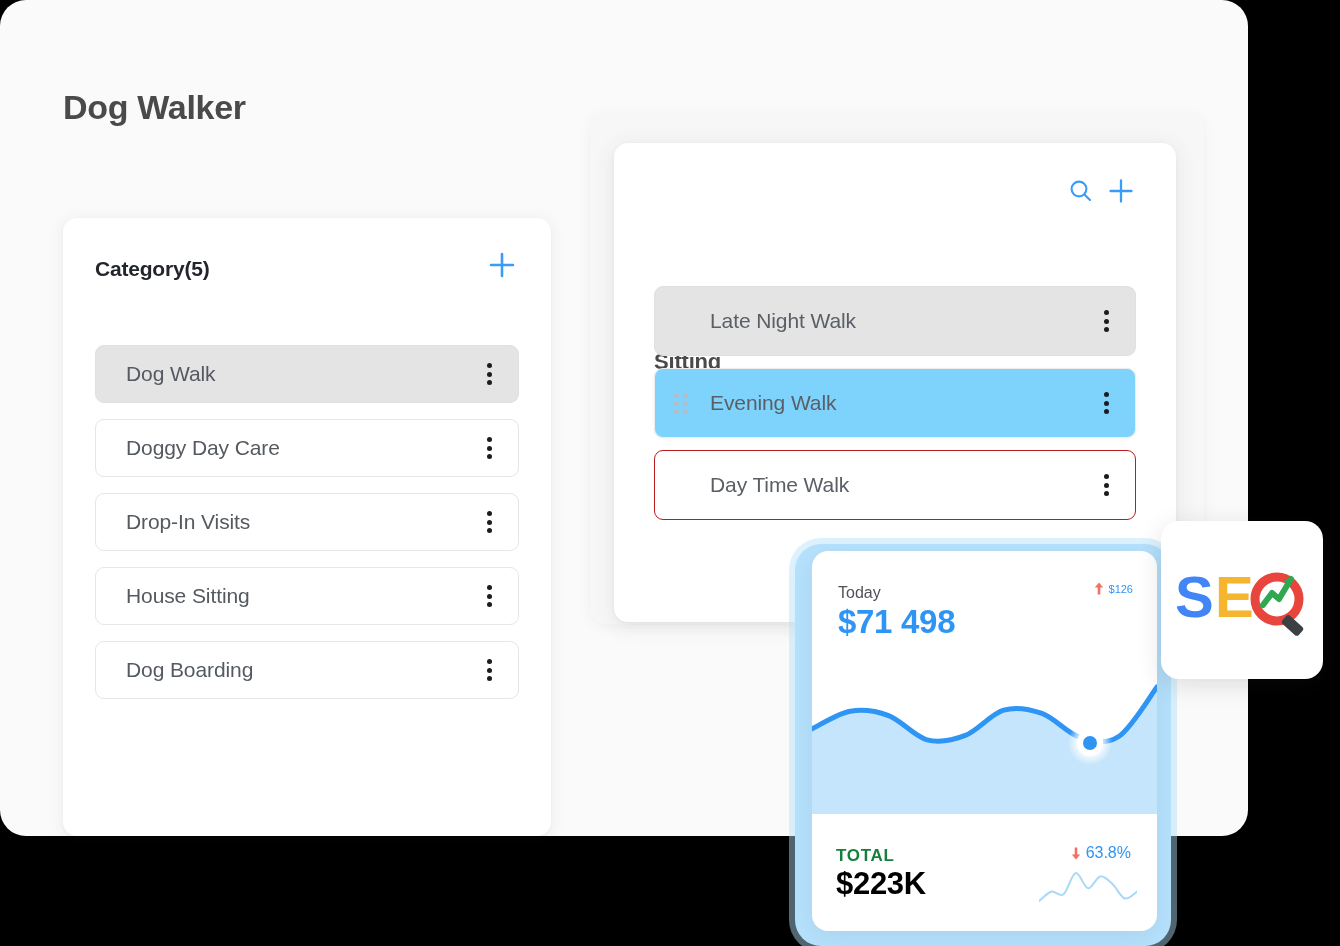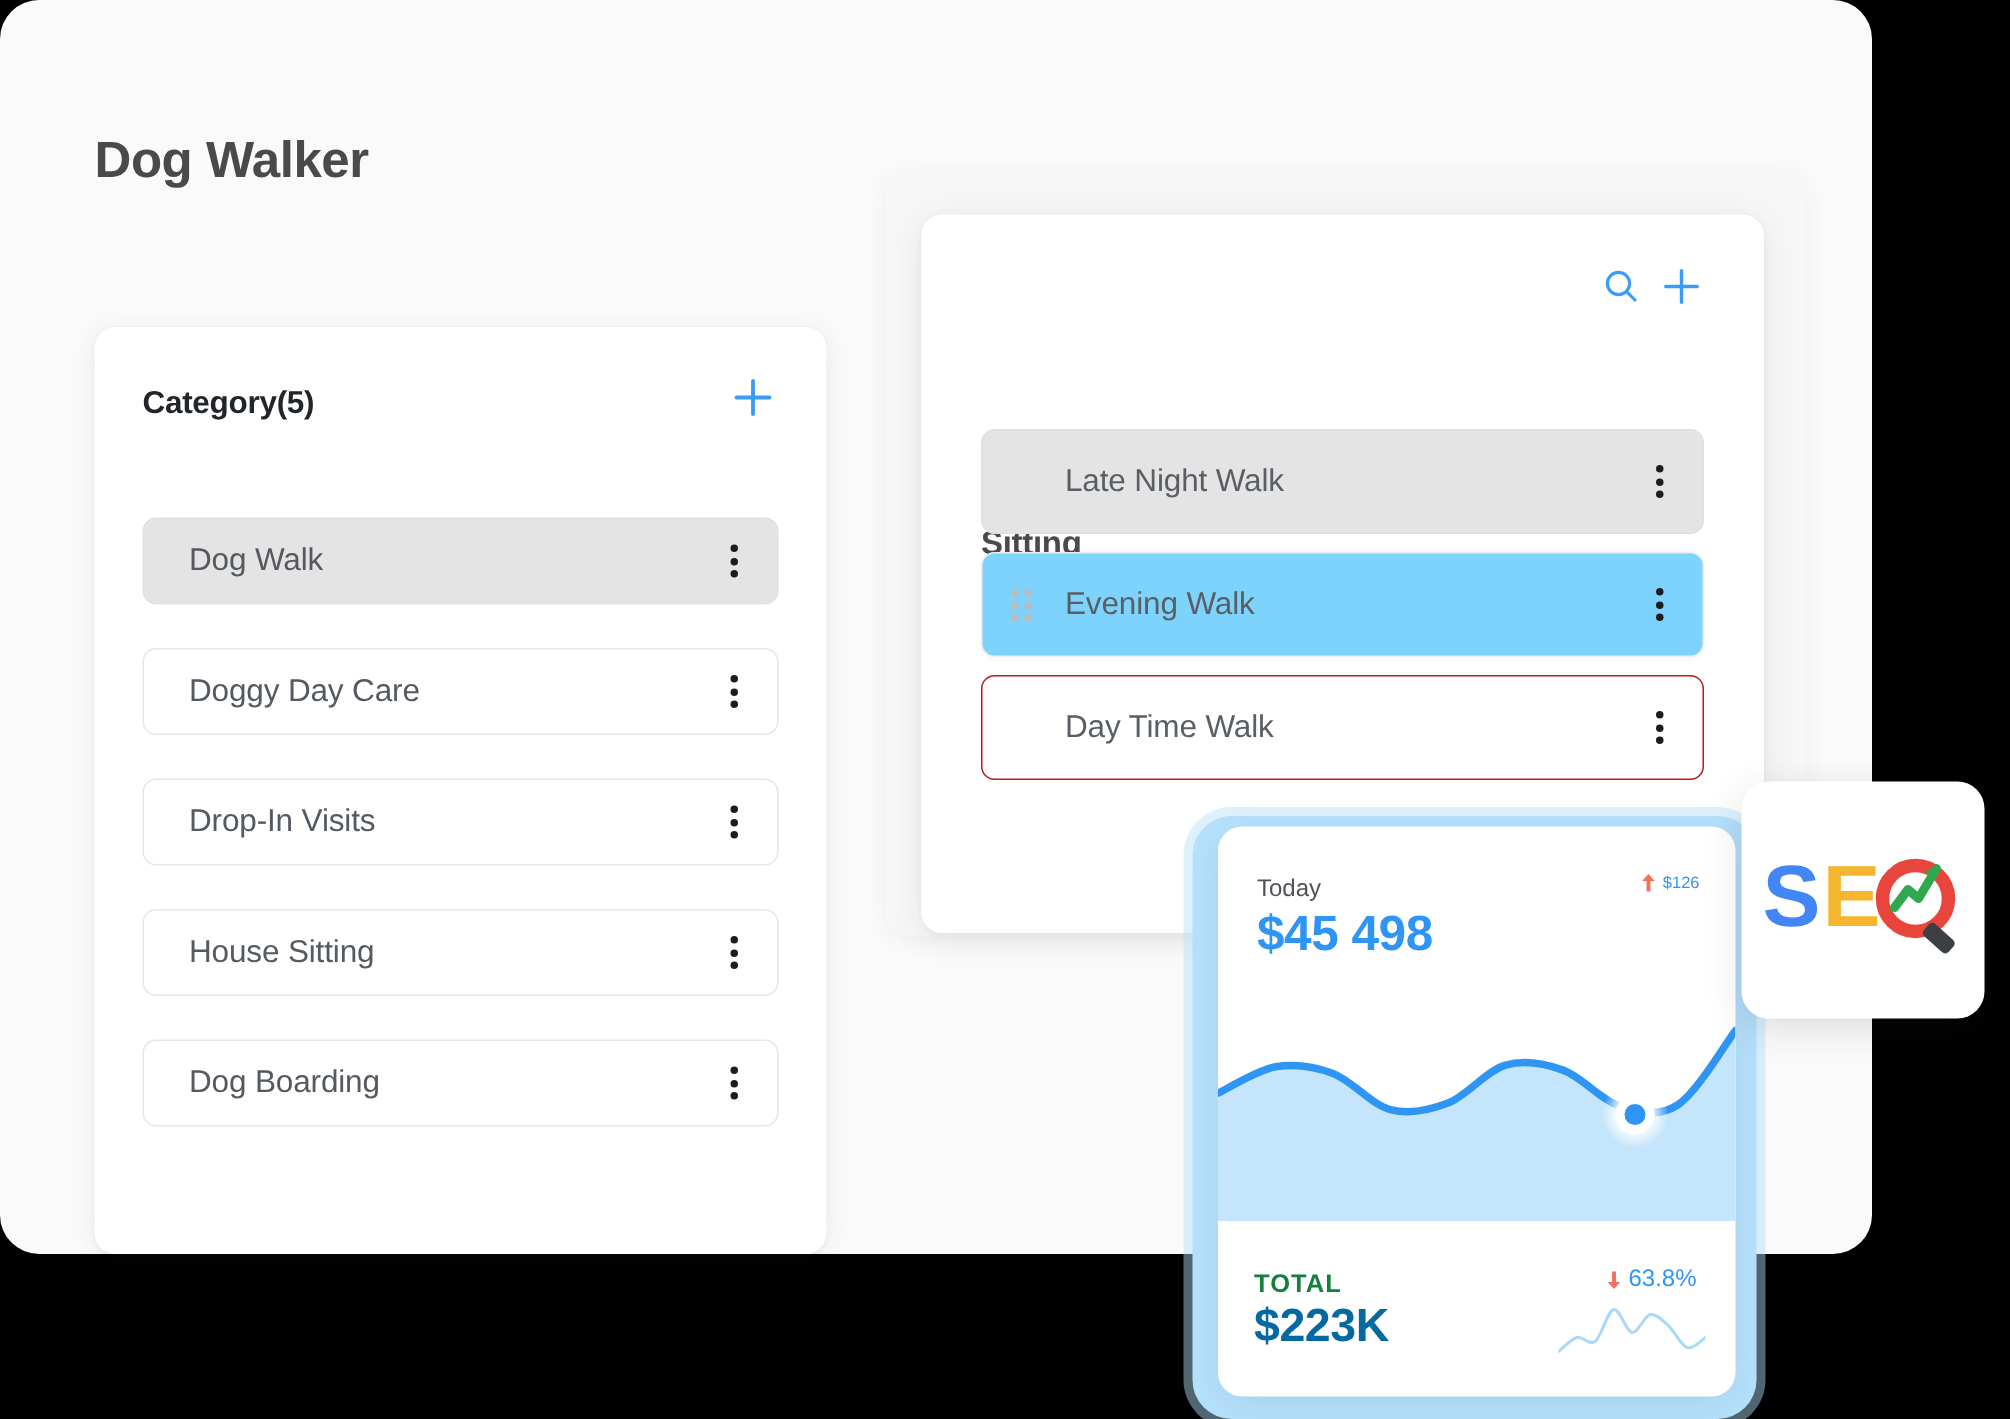--- a/index.html
+++ b/index.html
@@ -79,21 +79,21 @@
 
   .category-list {
     position: absolute;
     left: 32px;
     top: 127px;
     right: 32px;
   }
   .cat-item {
     position: relative;
     height: 58px;
-    margin-bottom: 29px;
+    margin-bottom: 16px;
     border-radius: 9px;
     background: #ffffff;
     border: 1px solid #e6e6e8;
     box-sizing: border-box;
     cursor: pointer;
   }
   .cat-item.selected {
     background: #e4e4e4;
     border-color: #e0e0e0;
   }
@@ -338,21 +338,21 @@
     font-weight: bold;
     color: #15803d;
     letter-spacing: 0.7px;
   }
   .total-value {
     position: absolute;
     left: 24px;
     top: 315px;
     font-size: 31px;
     font-weight: bold;
-    color: #0369a1;
+    color: #000000;
     letter-spacing: -0.3px;
   }
   .delta-total {
     position: absolute;
     right: 26px;
     top: 293px;
     display: flex;
     align-items: center;
     gap: 5px;
     font-size: 16px;
@@ -495,21 +495,21 @@
           <i></i>
         </div>
       </div>
     </div>
 </div>
 
 <div class="analytics-frame"></div>
 <div class="analytics-card">
 
   <div class="today-label">Today</div>
-  <div class="today-value">$45 498</div>
+  <div class="today-value">$71 498</div>
 
   <div class="delta-today">
     <svg class="arrow-up" viewBox="0 0 10 13">
       <path d="M5 0.6 L9.2 5.4 H6.3 V12.4 H3.7 V5.4 H0.8 Z" fill="#f4705e"></path>
     </svg>
     <span>$126</span>
   </div>
 
   <div class="chart-wrap">
     <svg id="area-chart" width="345" height="145" viewBox="0 0 345 145" preserveAspectRatio="none">

